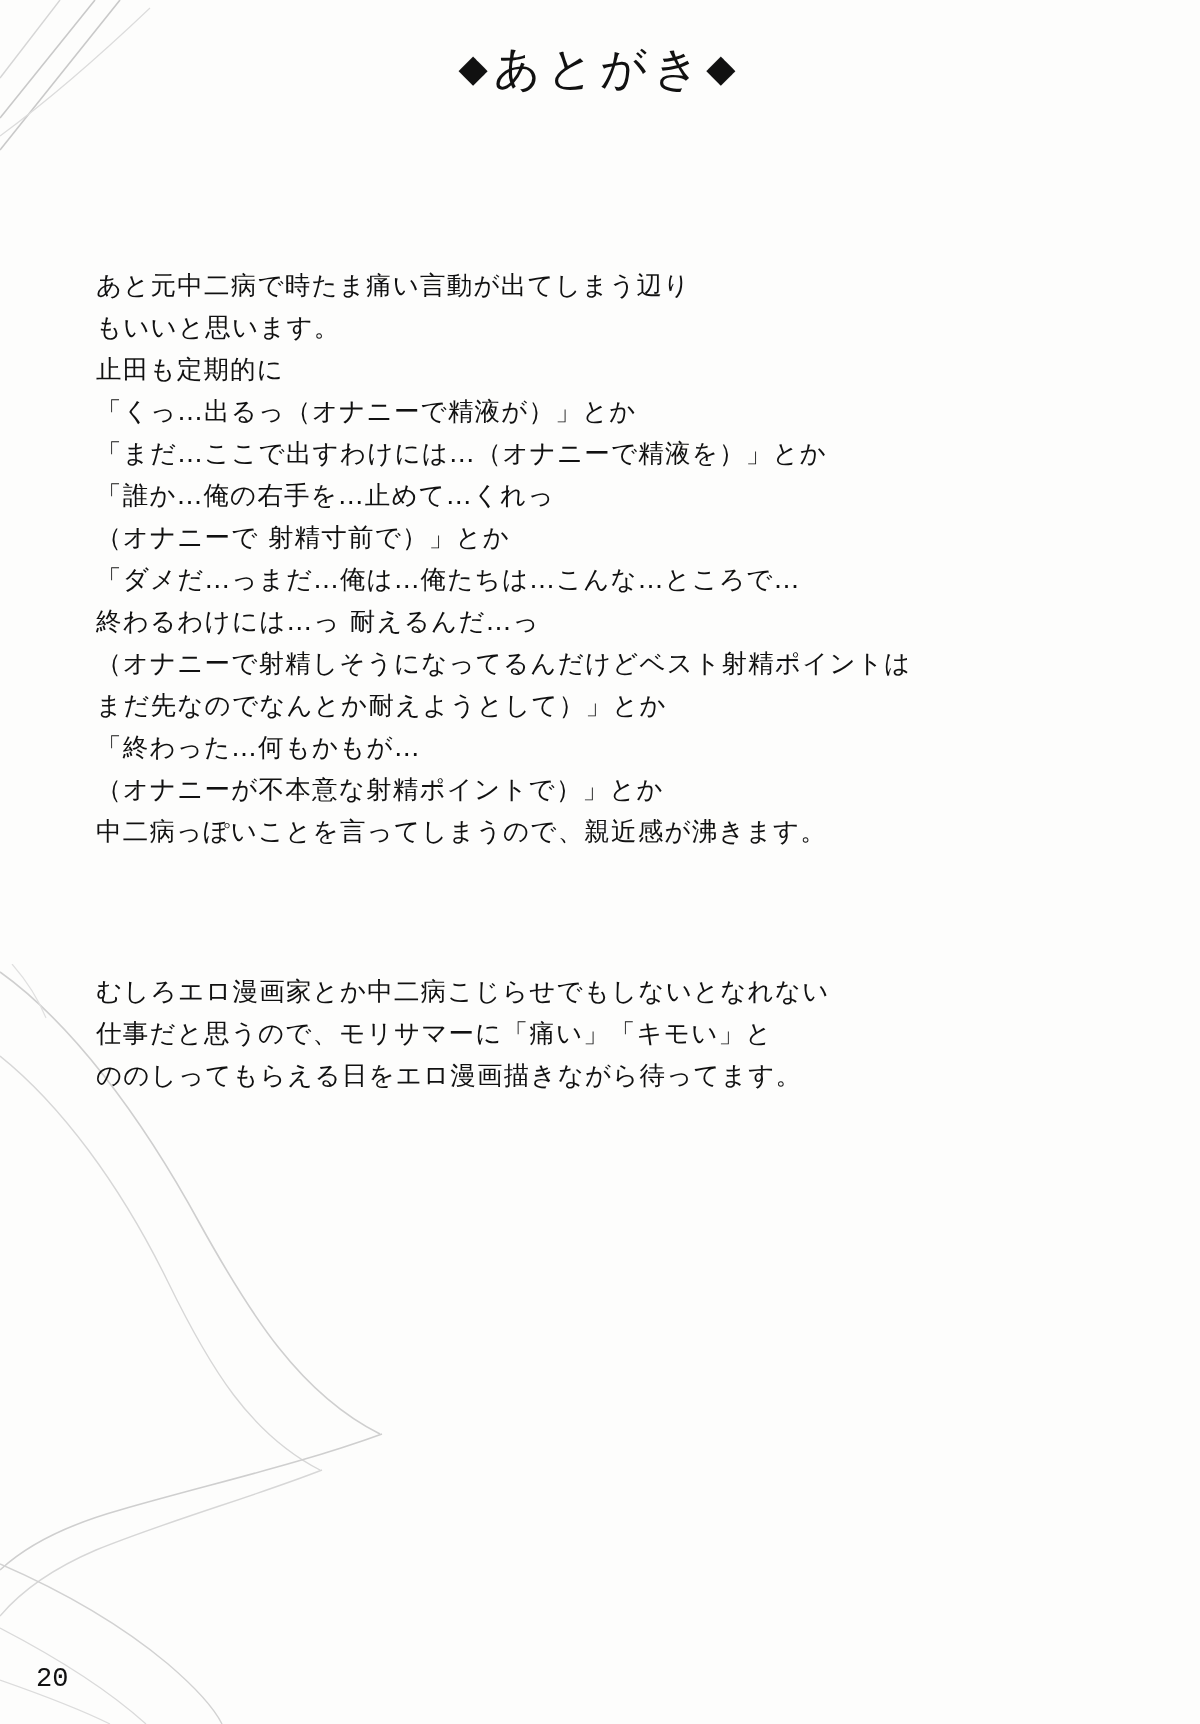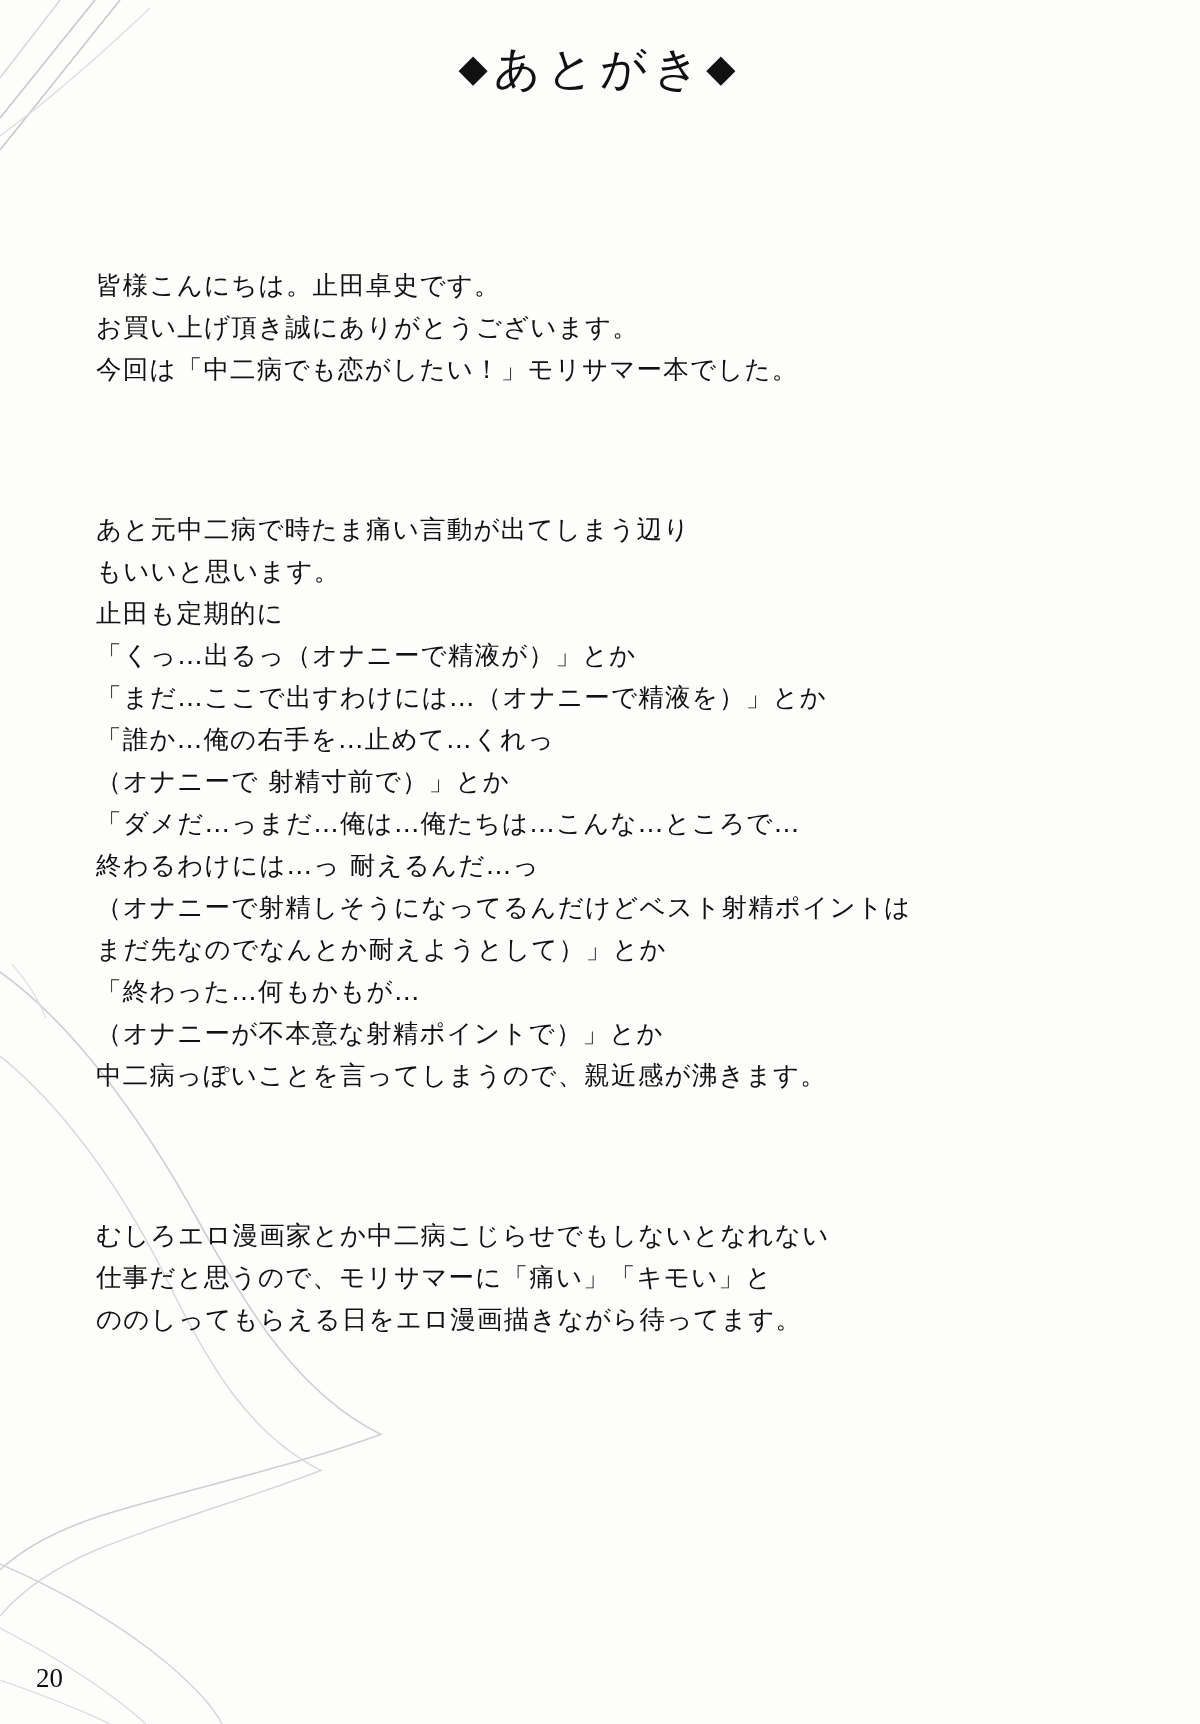--- a/index.html
+++ b/index.html
@@ -55,21 +55,21 @@
   }
   .para { margin: 0 0 34px 0; }
   .para:last-child { margin-bottom: 0; }
 
   .page-number {
     position: absolute;
     left: 36px;
     bottom: 30px;
     font-size: 27px;
     color: #111;
-    font-family: Liberation Serif, serif;
+    font-family: Liberation Mono, monospace;
   }
 </style>
 </head>
 <body>
 
 <div class="page">
 
   <div class="lineart" style="top:0; left:0;">
     <svg width="260" height="190" viewBox="0 0 260 190" fill="none">
       <path d="M95 0 L0 118" stroke="#c9c9c9" stroke-width="1.6"></path>
@@ -90,23 +90,20 @@
       <path d="M0 716 C40 730 82 746 110 760" stroke="#dcdcdc" stroke-width="1.2"></path>
       <path d="M12 0 C26 16 38 34 46 54" stroke="#e0e0e0" stroke-width="1.2"></path>
     </svg>
   </div>
 
   <div class="title">
     <span class="diamond">◆</span><span>あとがき</span><span class="diamond">◆</span>
   </div>
 
   <div class="body-text">
-    <p class="para">皆様こんにちは。止田卓史です。
-お買い上げ頂き誠にありがとうございます。
-今回は「中二病でも恋がしたい！」モリサマー本でした。</p>
     <p class="para">あと元中二病で時たま痛い言動が出てしまう辺り
 もいいと思います。
 止田も定期的に
 「くっ…出るっ（オナニーで精液が）」とか
 「まだ…ここで出すわけには…（オナニーで精液を）」とか
 「誰か…俺の右手を…止めて…くれっ
 （オナニーで 射精寸前で）」とか
 「ダメだ…っまだ…俺は…俺たちは…こんな…ところで…
 終わるわけには…っ 耐えるんだ…っ
 （オナニーで射精しそうになってるんだけどベスト射精ポイントは

